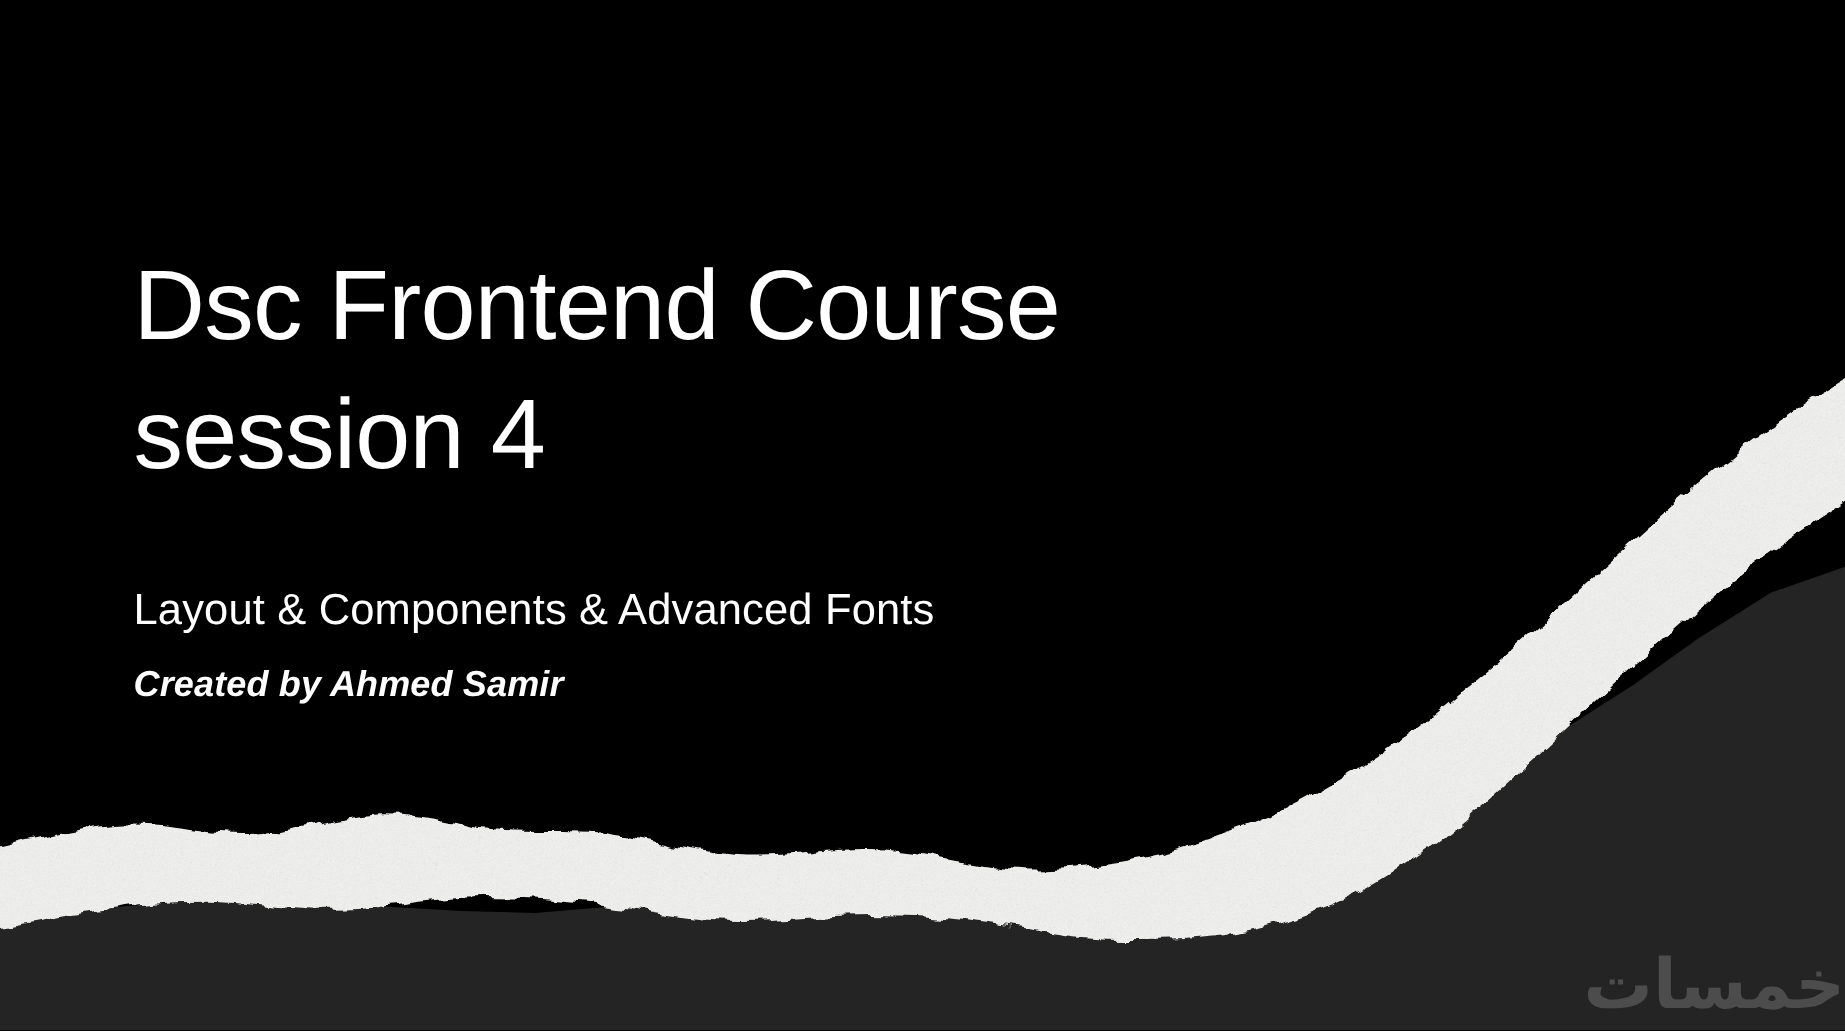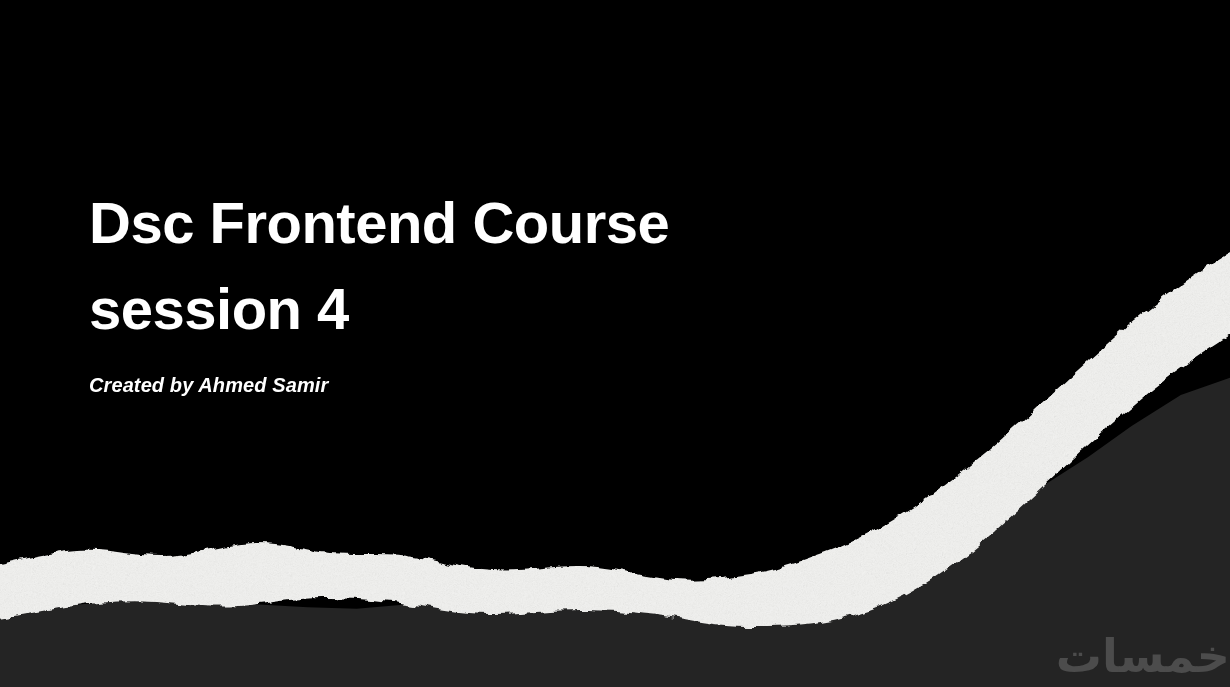--- a/index.html
+++ b/index.html
@@ -61,41 +61,40 @@
   
   #text-block {
     position: absolute;
     left: 89px;
     top: 160px;
     width: 760px;
   }
 
   #title {
     color: #ffffff;
-    font-size: 58px;
+    font-size: 66px;
     line-height: 86px;
-    font-weight: 700;
+    font-weight: 400;
     letter-spacing: -0.5px;
     white-space: pre-line;
-    margin-top: 20px;
   }
 
   #subtitle {
     margin-top: 58px;
     color: #ffffff;
     font-size: 29px;
     line-height: 34px;
     font-weight: 400;
     letter-spacing: 0.1px;
   }
 
   #author {
     margin-top: 16px;
     color: #ffffff;
-    font-size: 20px;
+    font-size: 24px;
     line-height: 34px;
     font-weight: 700;
     font-style: italic;
     letter-spacing: 0.1px;
   }
 
   
   #watermark {
     position: absolute;
     left: 0;
@@ -172,18 +171,19 @@
           C 126,600 102,602 74,606
           C 44,610 18,616 -8,620
           Z"></path>
       </g>
     </svg>
   </div>
 
   <div id="text-block">
     <h1 id="title">Dsc Frontend Course
 session 4</h1>
+    <div id="subtitle">Layout &amp; Components &amp; Advanced Fonts</div>
     <div id="author">Created by Ahmed Samir</div>
   </div>
 
   <div id="watermark">خمسات</div>
 
 </div>
 
 </body></html>

